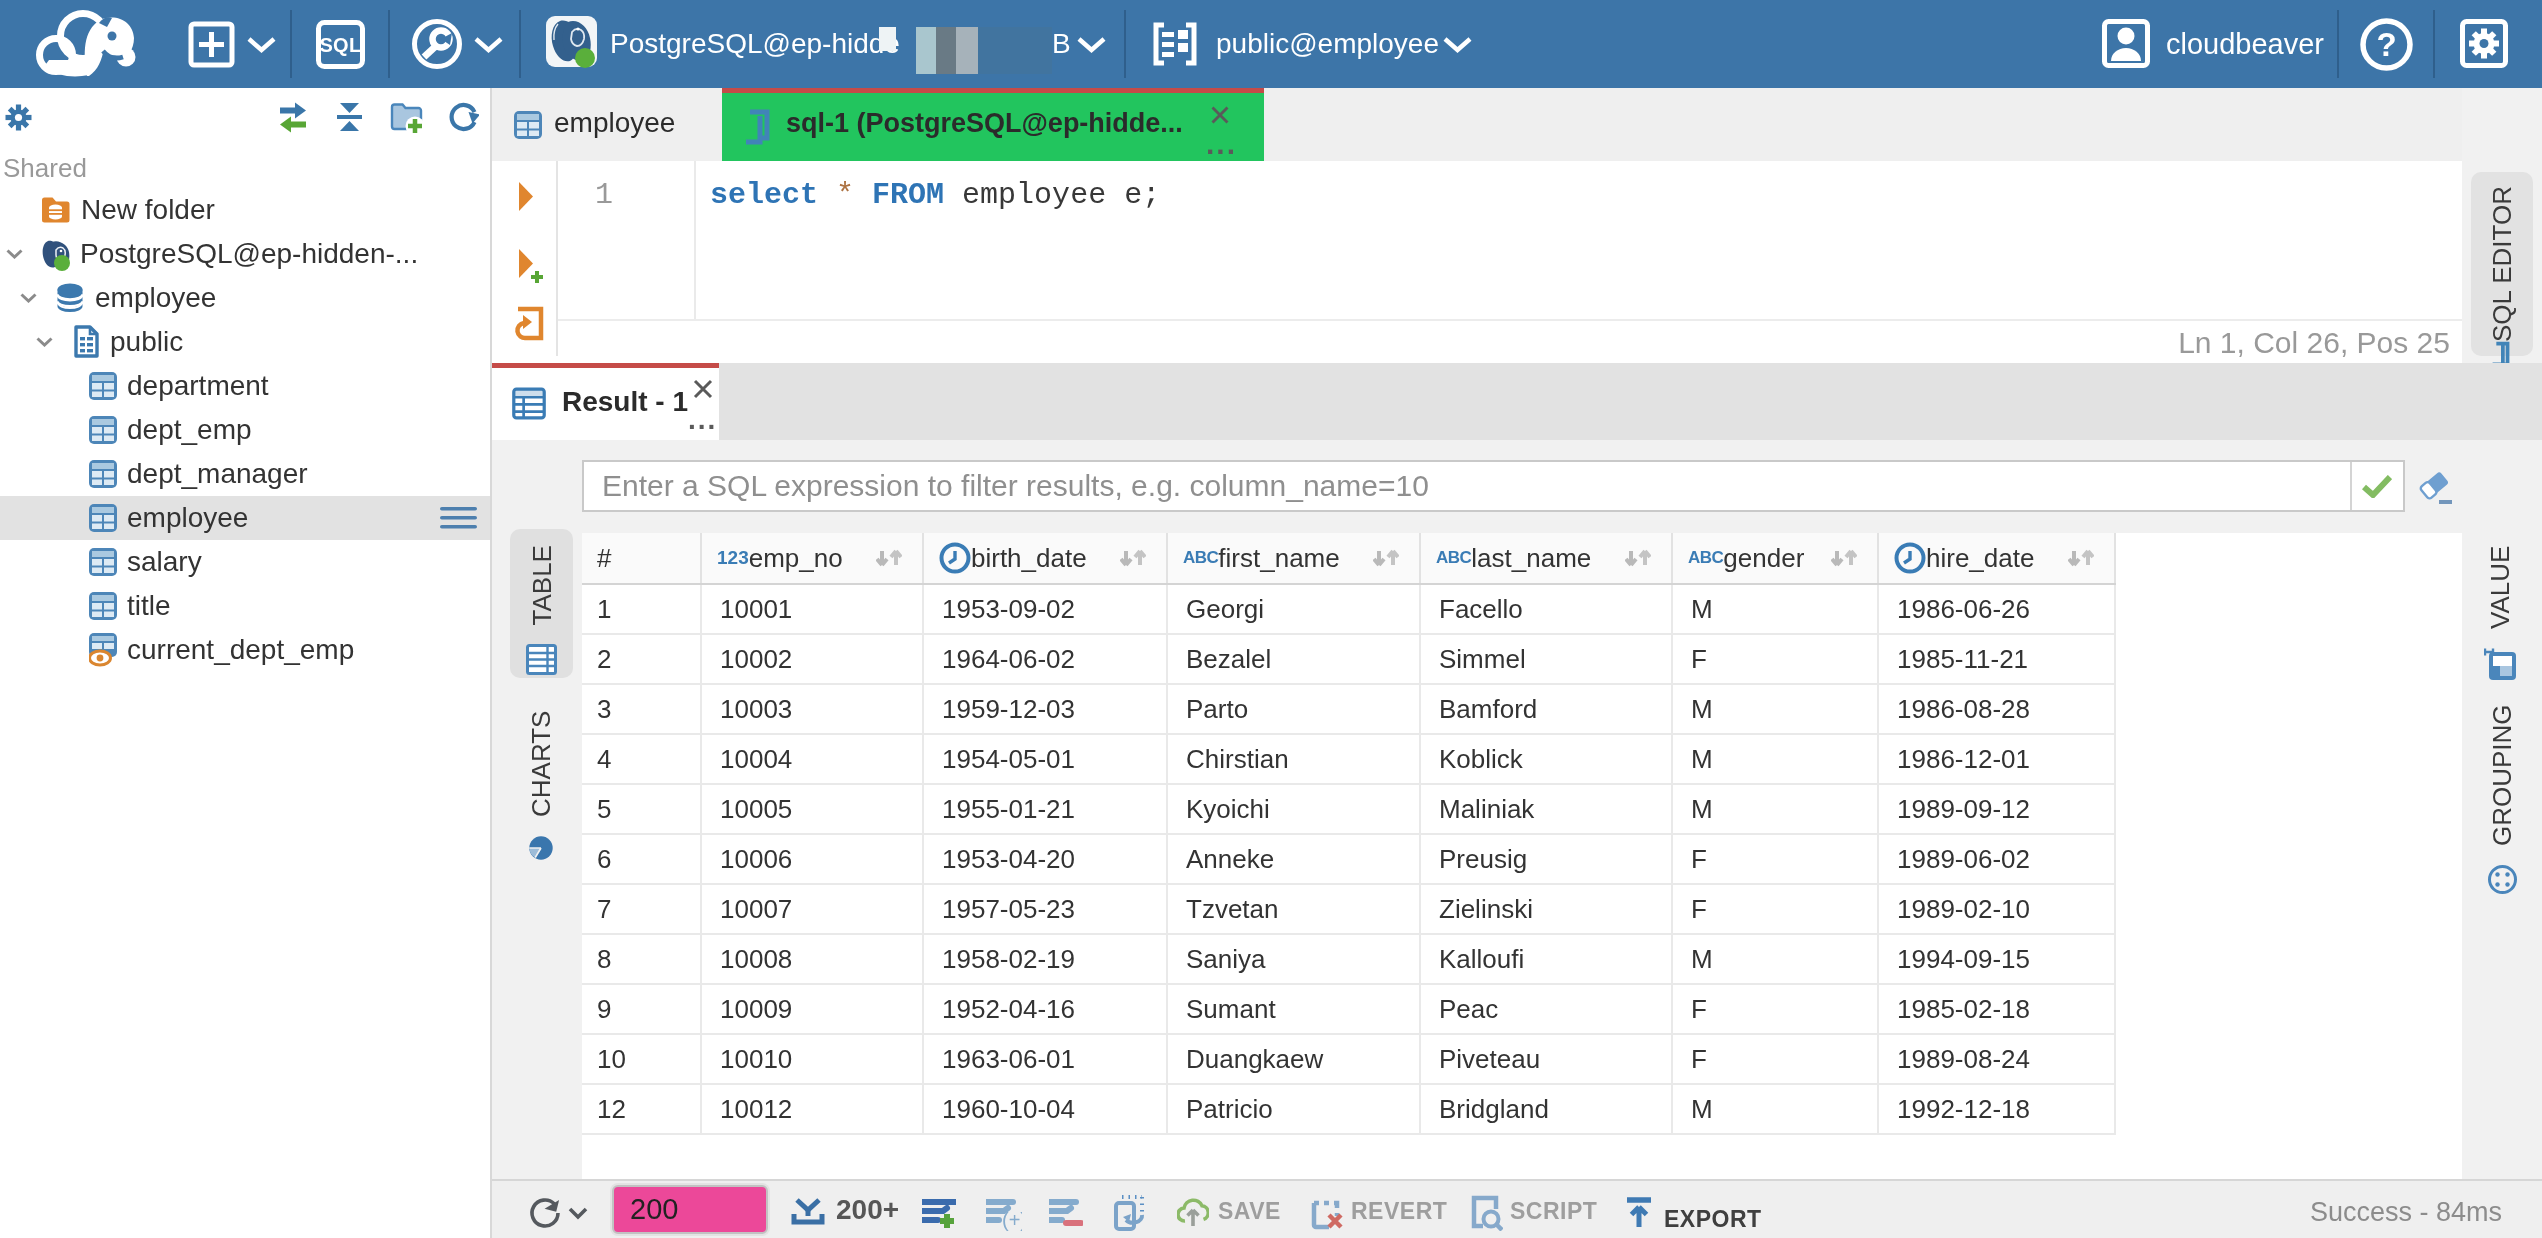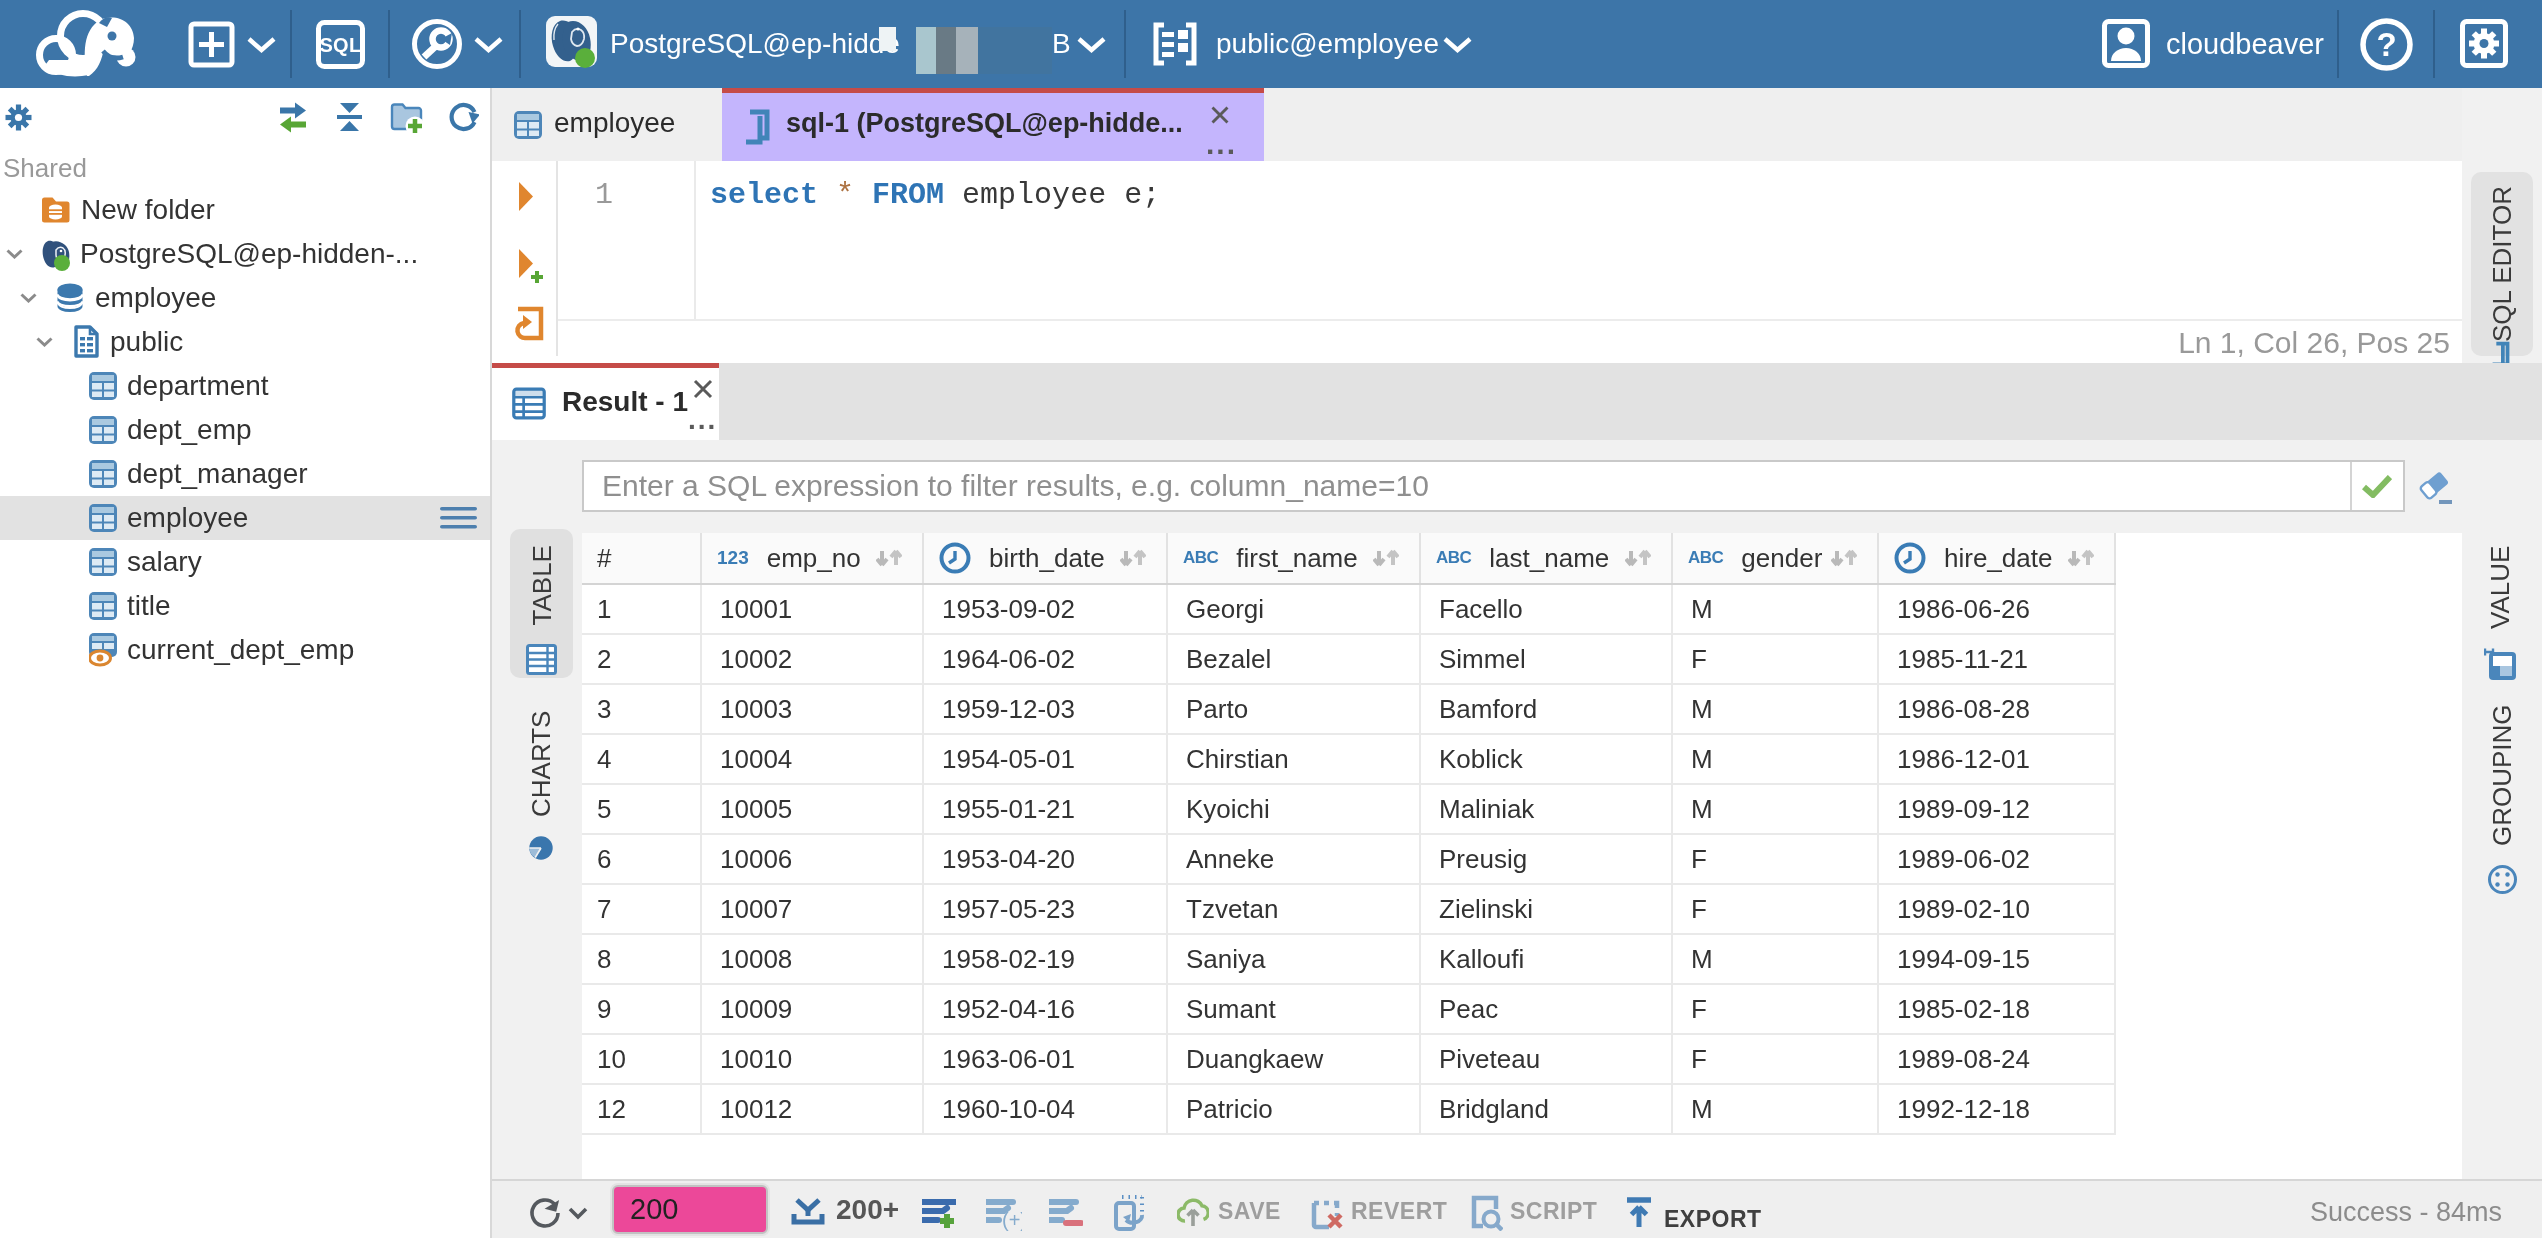--- a/index.html
+++ b/index.html
@@ -16,21 +16,21 @@
 
 #sidebar { position:absolute; left:0; top:88px; width:492px; height:1150px; background:#fff; border-right:2px solid #d8d8d8; }
 .trow { position:absolute; left:0; width:490px; height:44px; }
 .trow .lbl { position:absolute; top:0; font-size:28px; line-height:44px; color:#333; white-space:nowrap; }
 .chev { position:absolute; width:17px; height:10px; }
 #shared { position:absolute; left:3px; top:65px; font-size:26px; color:#999; }
 
 
 #tabbar { position:absolute; left:492px; top:88px; width:1970px; height:73px; background:#efefef; }
 .tab1 { position:absolute; left:0; top:0; width:230px; height:73px; }
-.tab2 { position:absolute; left:230px; top:0; width:542px; height:73px; background:#c4b5fd; border-top:5px solid #c54b48; }
+.tab2 { position:absolute; left:230px; top:0; width:542px; height:73px; background:#22c55e; border-top:5px solid #c54b48; }
 .tabtxt { font-size:28px; color:#2b2b2b; white-space:nowrap; }
 
 #editor { position:absolute; left:492px; top:161px; width:1970px; height:202px; background:#fff; }
 #gutter { position:absolute; left:0; top:0; width:66px; height:195px; border-right:2px solid #e4e4e4; }
 #linenums { position:absolute; left:66px; top:0; width:138px; height:158px; border-right:2px solid #eaeaea; }
 #lnum { position:absolute; left:103px; top:17px; font-family:"Liberation Mono",monospace; font-size:30px; color:#999; }
 #code { position:absolute; left:218px; top:17px; font-family:"Liberation Mono",monospace; font-size:30px; white-space:pre; }
 #edsep { position:absolute; left:66px; top:158px; width:1904px; height:2px; background:#ececec; }
 #lnstatus { position:absolute; right:12px; top:165px; font-size:30px; color:#999;margin-left:40px; }
 
@@ -40,21 +40,21 @@
 #results { position:absolute; left:492px; top:440px; width:1970px; height:739px; background:#f1f1f1; }
 #rightstrip { position:absolute; left:2462px; top:88px; width:80px; height:1091px; background:#f1f1f1; }
 .vtab { position:absolute; display:flex; align-items:center; gap:18px; transform:rotate(-90deg); transform-origin:center; white-space:nowrap; font-size:26px; color:#3a3a3a; }
 
 #grid { position:absolute; left:90px; top:93px; background:#fff; }
 table { border-collapse:collapse; table-layout:fixed; }
 td,th { font-size:26px; font-weight:normal; text-align:left; padding:0 0 0 18px; color:#333; white-space:nowrap; overflow:hidden; }
 th { height:51px; background:#fafafa; border-right:2px solid #e2e2e2; border-bottom:2px solid #d4d4d4; padding:0; }
 td { height:50px; border-right:2px solid #e9e9e9; border-bottom:2px solid #e9e9e9; }
 .hcell { display:flex; align-items:center; height:100%; padding-left:15px; gap:0; }
-.hname { margin-left:18px; }
+.hname { }
 .sort { margin-left:auto; margin-right:20px; }
 
 #toolbar { position:absolute; left:492px; top:1179px; width:2050px; height:59px; background:#efefef; border-top:2px solid #d6d6d6; }
 .tbtxt { font-size:23px; color:#9e9e9e; letter-spacing:0.5px; font-weight:bold; }
 </style>
 </head>
 <body>
 <svg width="0" height="0" style="position:absolute">
   <defs>
     <g id="tblicon">

